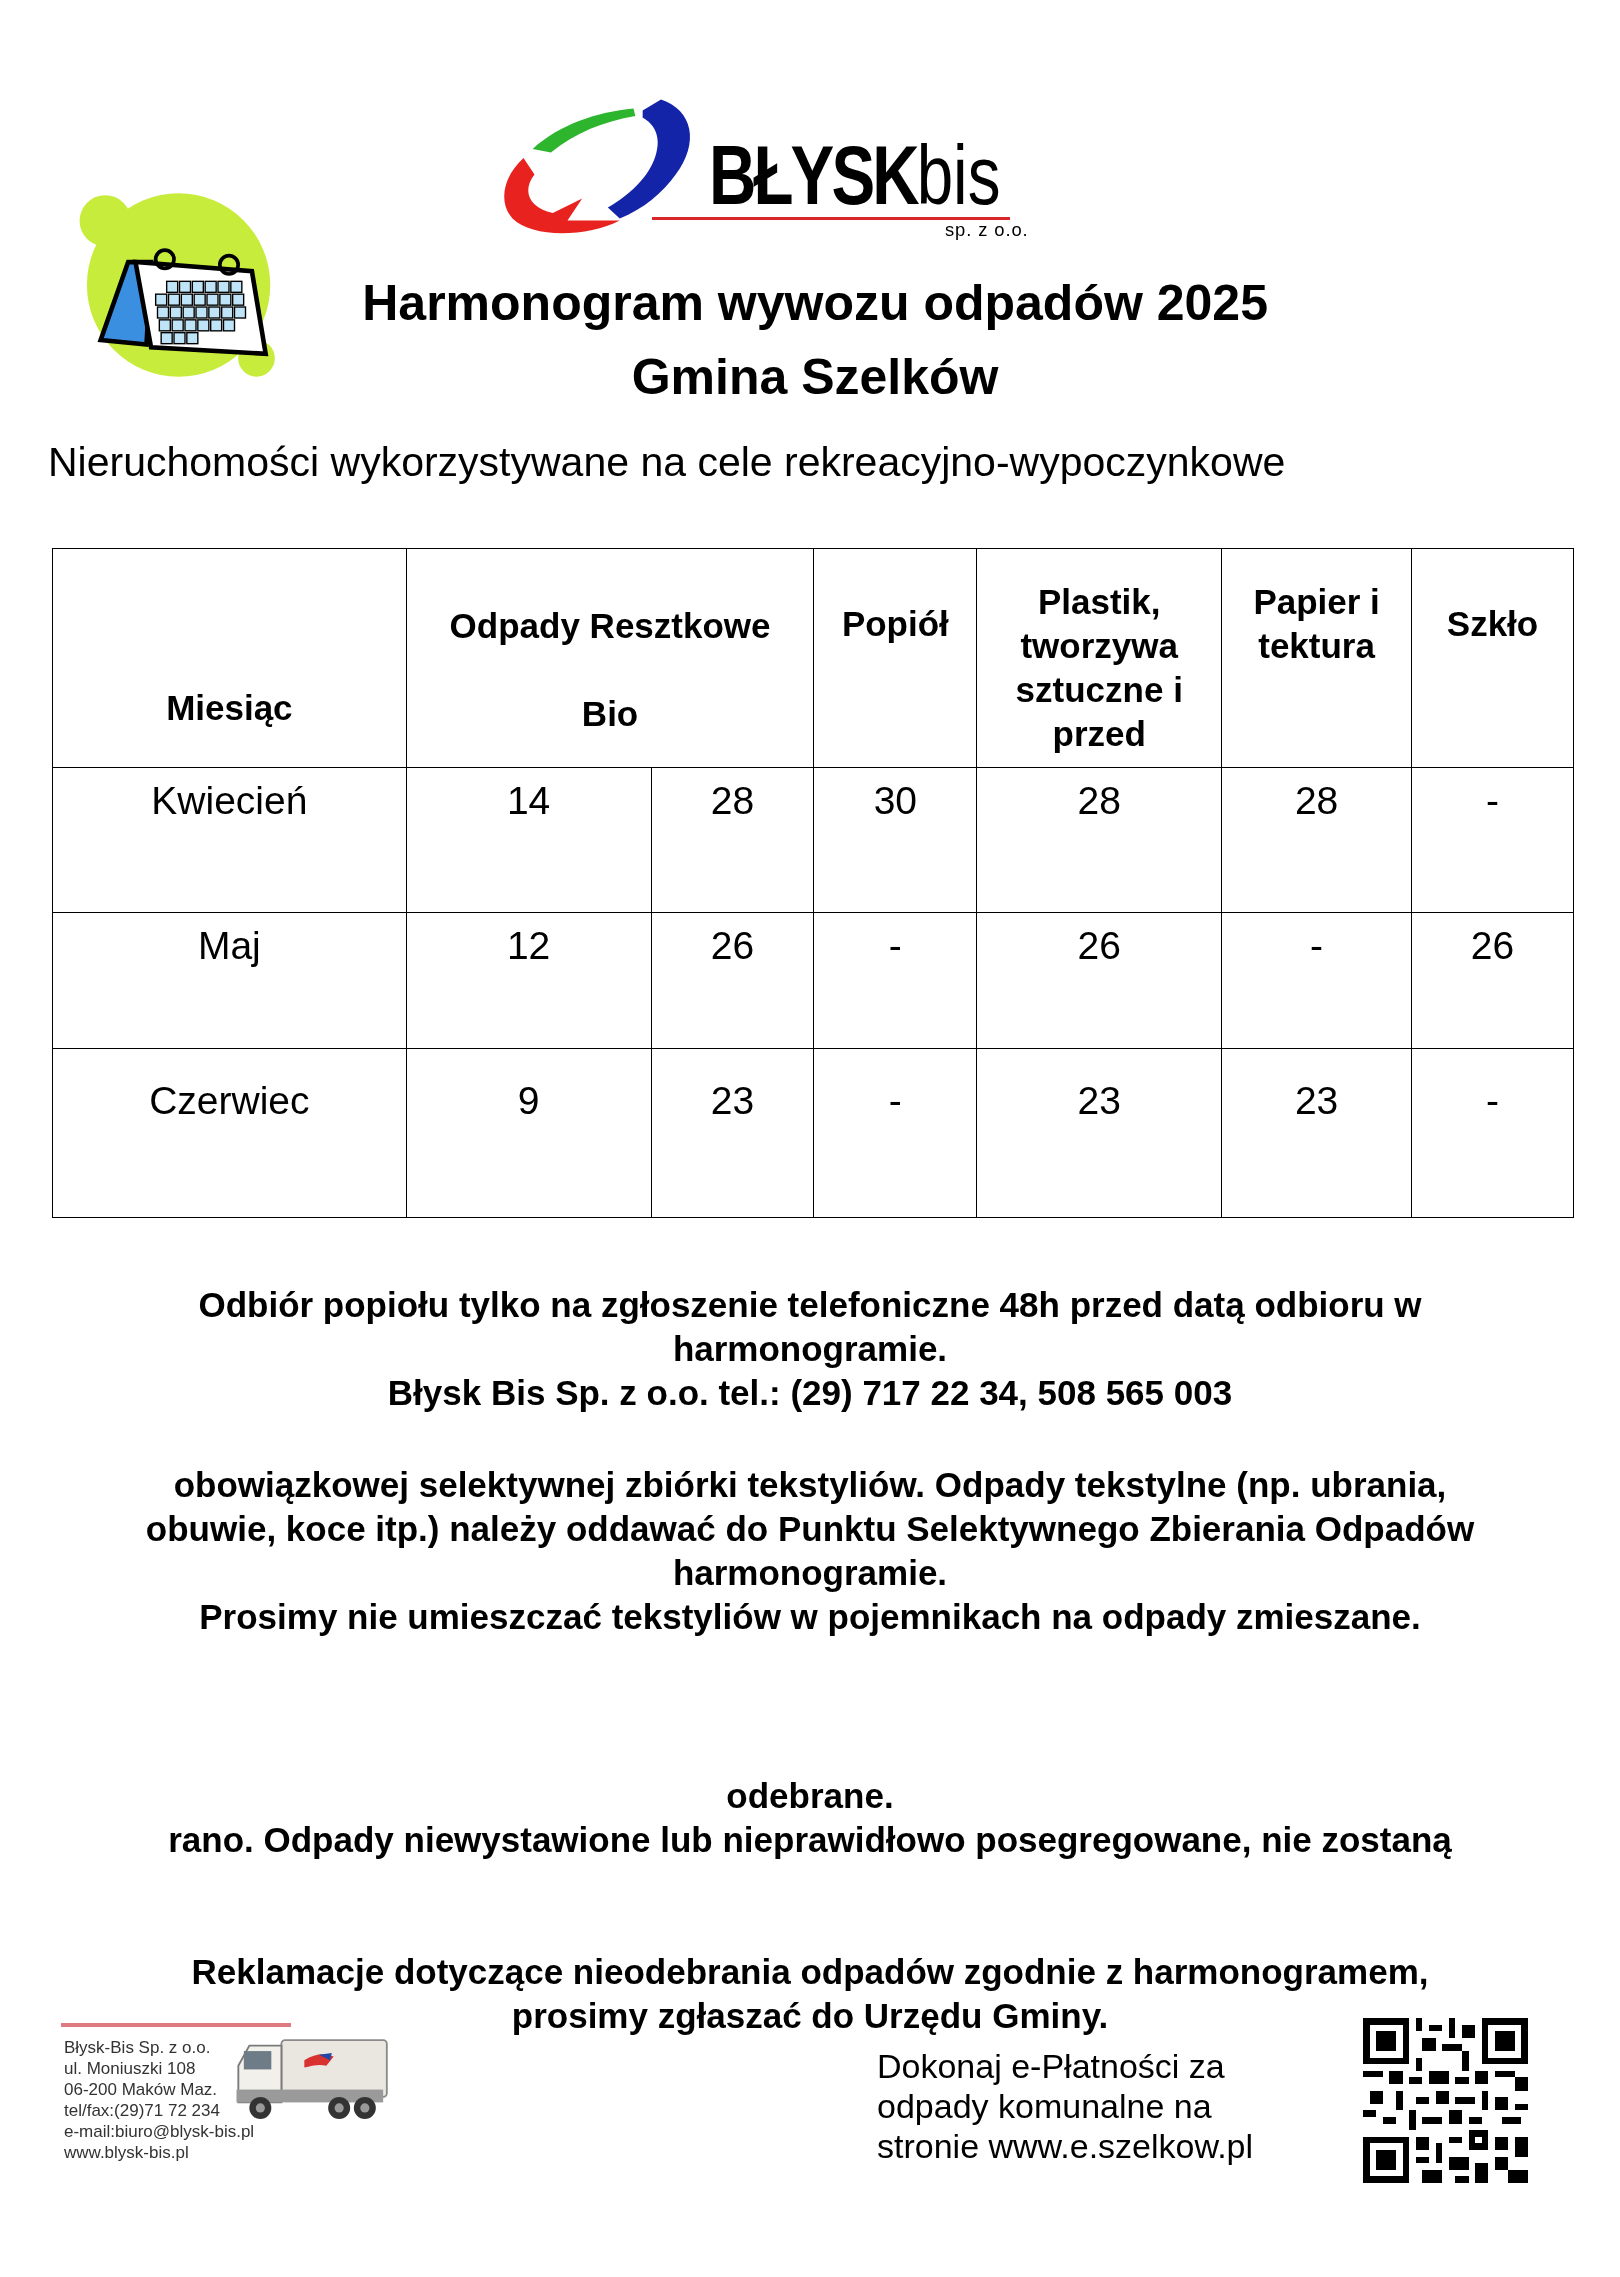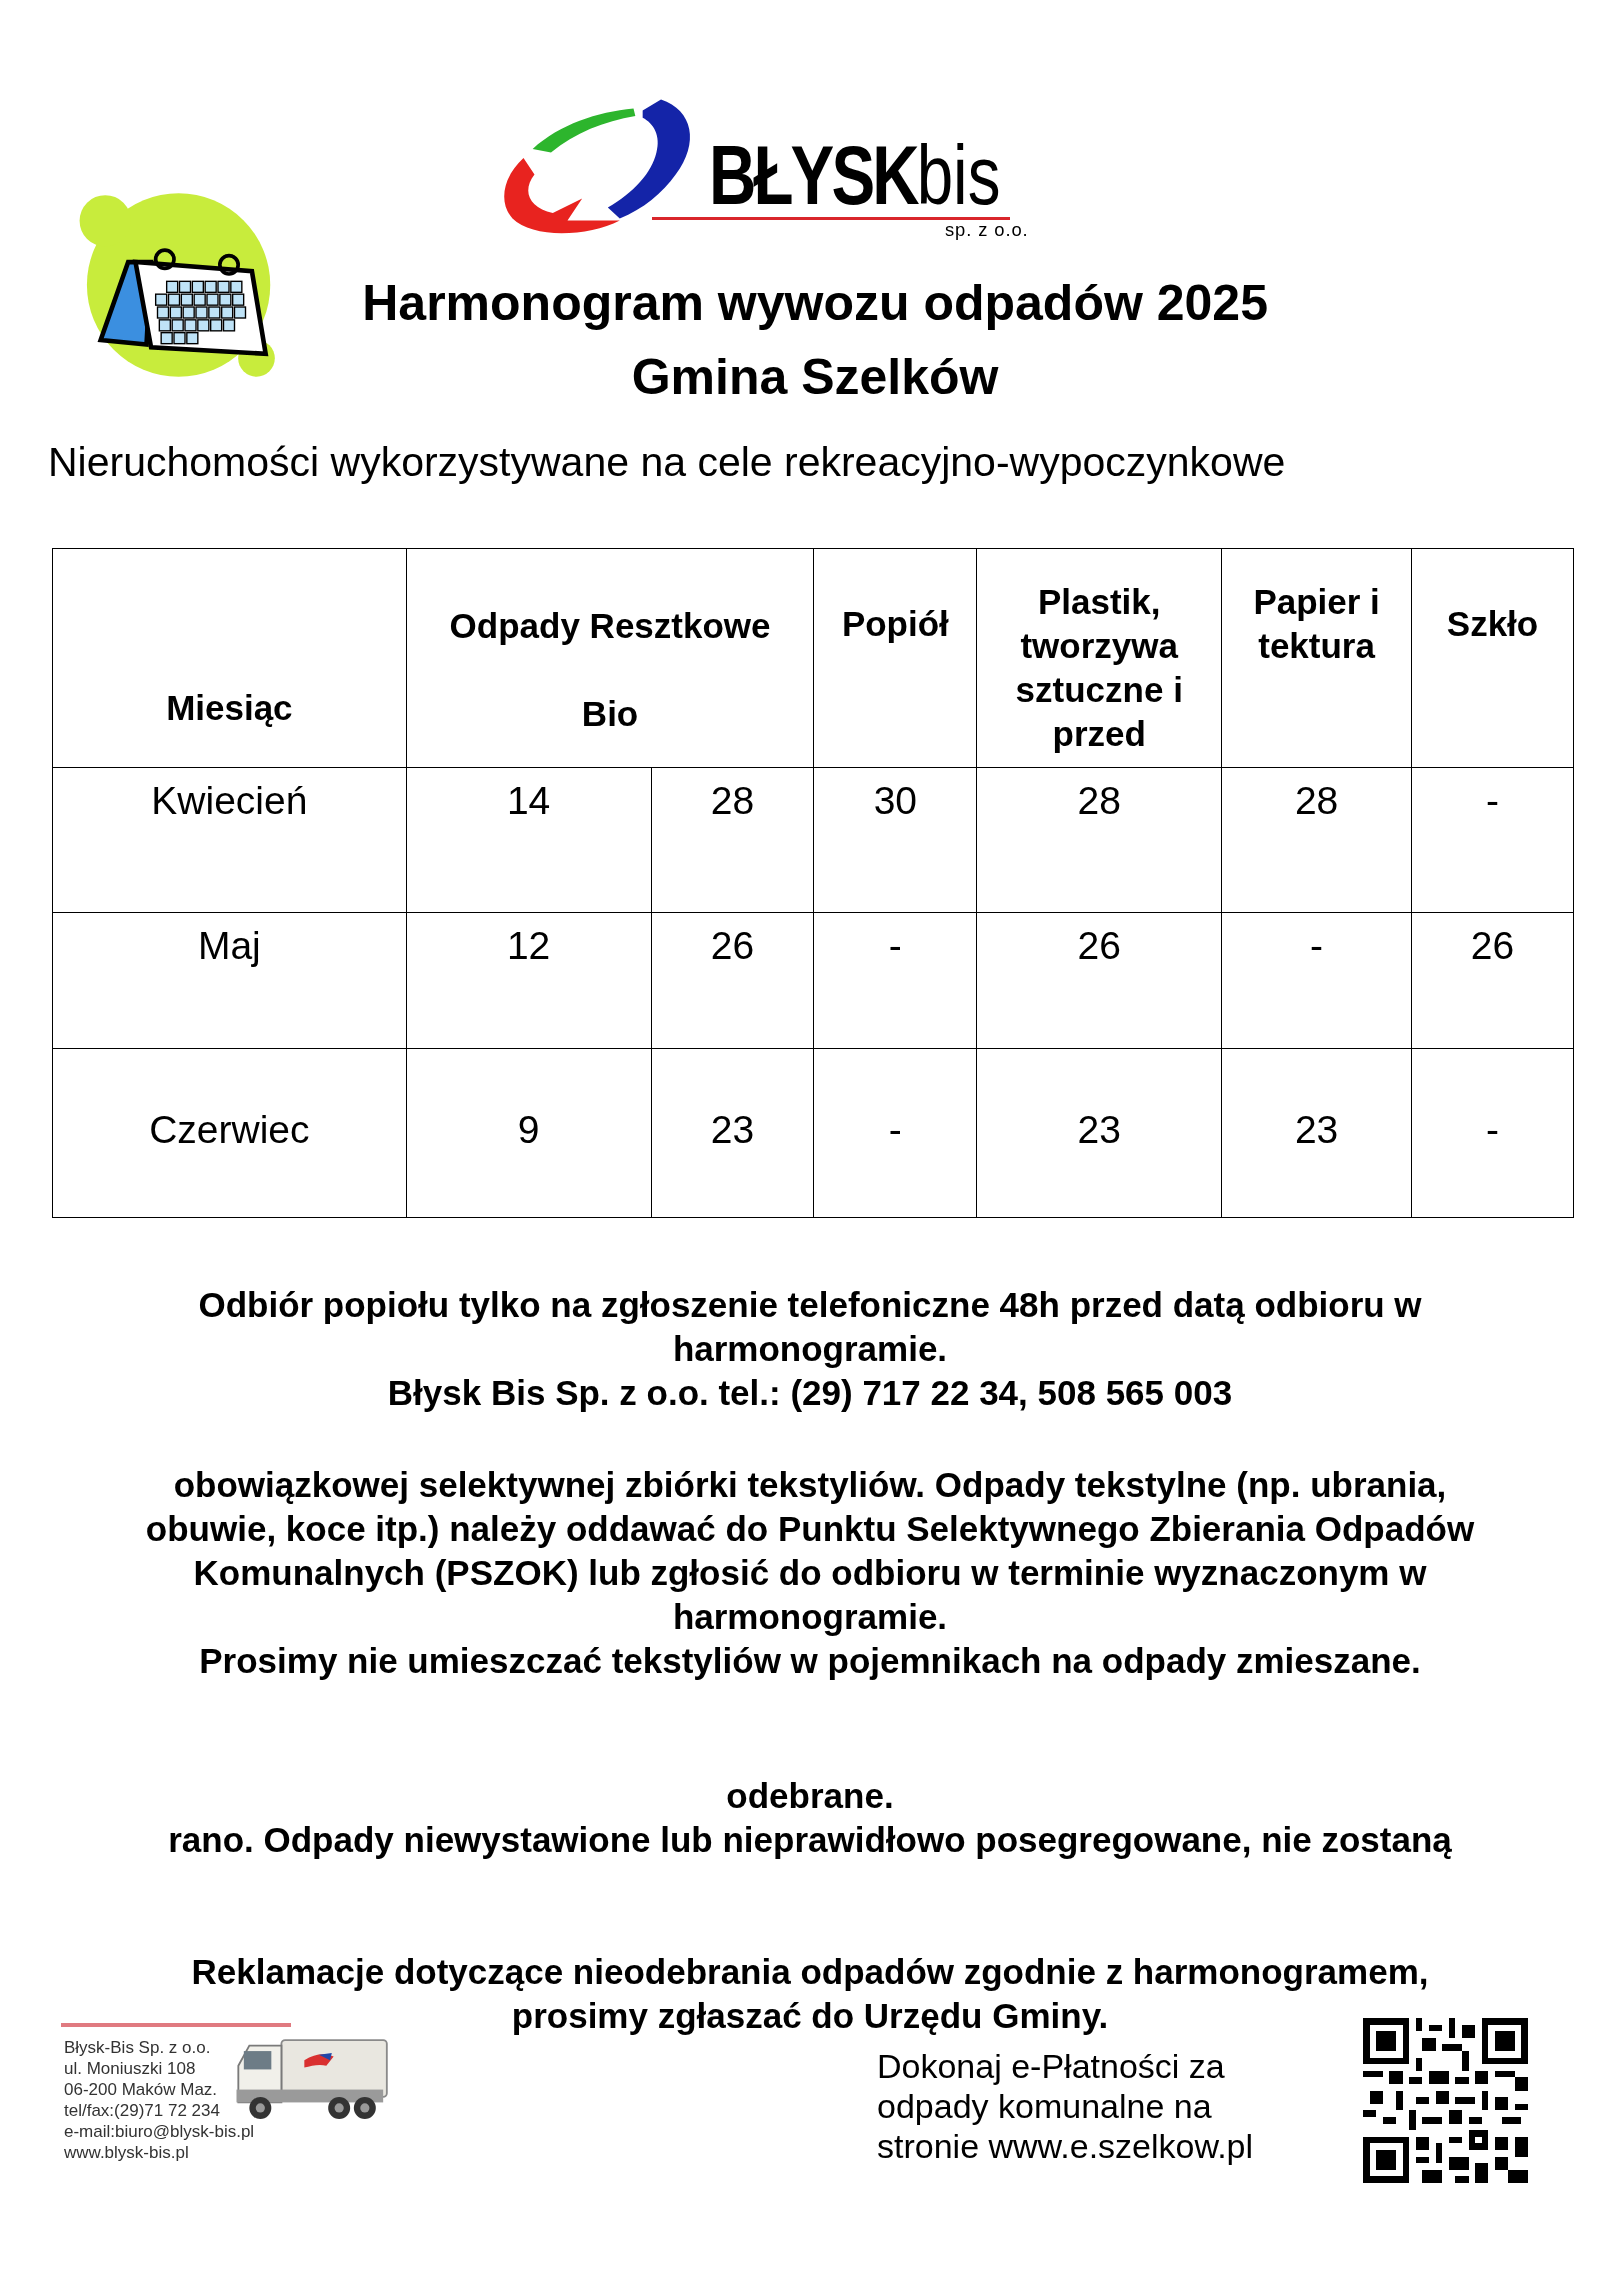--- a/index.html
+++ b/index.html
@@ -31,21 +31,21 @@
   .th-res { padding-top: 55px !important; }
   .th-res .bio { display: block; margin-top: 44px; }
   .th-popiol { padding-top: 53px !important; }
   .th-plastik { padding-top: 31px !important; }
   .th-papier { padding-top: 31px !important; }
   .th-szklo { padding-top: 53px !important; }
   tr.hdr { height: 219px; }
   tr.r1 { height: 145px; }
   tr.r2 { height: 136px; }
   tr.r3 { height: 169px; }
-  tr.r3 td { padding-top: 59px; }
+  tr.r3 td { padding-top: 30px; }
 
   
   .notice { left: 64px; width: 1492px; text-align: center; font-weight: bold; font-size: 35px; line-height: 44px; margin-top: 7px; }
   .notice p { margin: 0; }
 
   
   .footer-line { left: 61px; top: 2023px; width: 230px; height: 3.7px; background: #e07a80; }
   .company { left: 64px; top: 2037px; font-size: 17px; line-height: 21px; color: #333; }
   .truck { left: 231px; top: 2029px; width: 165px; height: 101px; }
   .epay { left: 877px; top: 2046px; font-size: 34px; line-height: 40px; }
@@ -176,21 +176,20 @@
 
 <div class="abs notice" style="top:1276px;">
   <p>Odbiór popiołu tylko na zgłoszenie telefoniczne 48h przed datą odbioru w</p>
   <p>harmonogramie.</p>
   <p>Błysk Bis Sp. z o.o. tel.: (29) 717 22 34, 508 565 003</p>
 </div>
 
 <div class="abs notice" style="top:1456px;">
   <p>obowiązkowej selektywnej zbiórki tekstyliów. Odpady tekstylne (np. ubrania,</p>
   <p>obuwie, koce itp.) należy oddawać do Punktu Selektywnego Zbierania Odpadów</p>
-  <p>Komunalnych (PSZOK) lub zgłosić do odbioru w terminie wyznaczonym w</p>
   <p>harmonogramie.</p>
   <p>Prosimy nie umieszczać tekstyliów w pojemnikach na odpady zmieszane.</p>
 </div>
 
 <div class="abs notice" style="top:1767px;">
   <p>odebrane.</p>
   <p>rano. Odpady niewystawione lub nieprawidłowo posegregowane, nie zostaną</p>
 </div>
 
 <div class="abs notice" style="top:1943px;">

